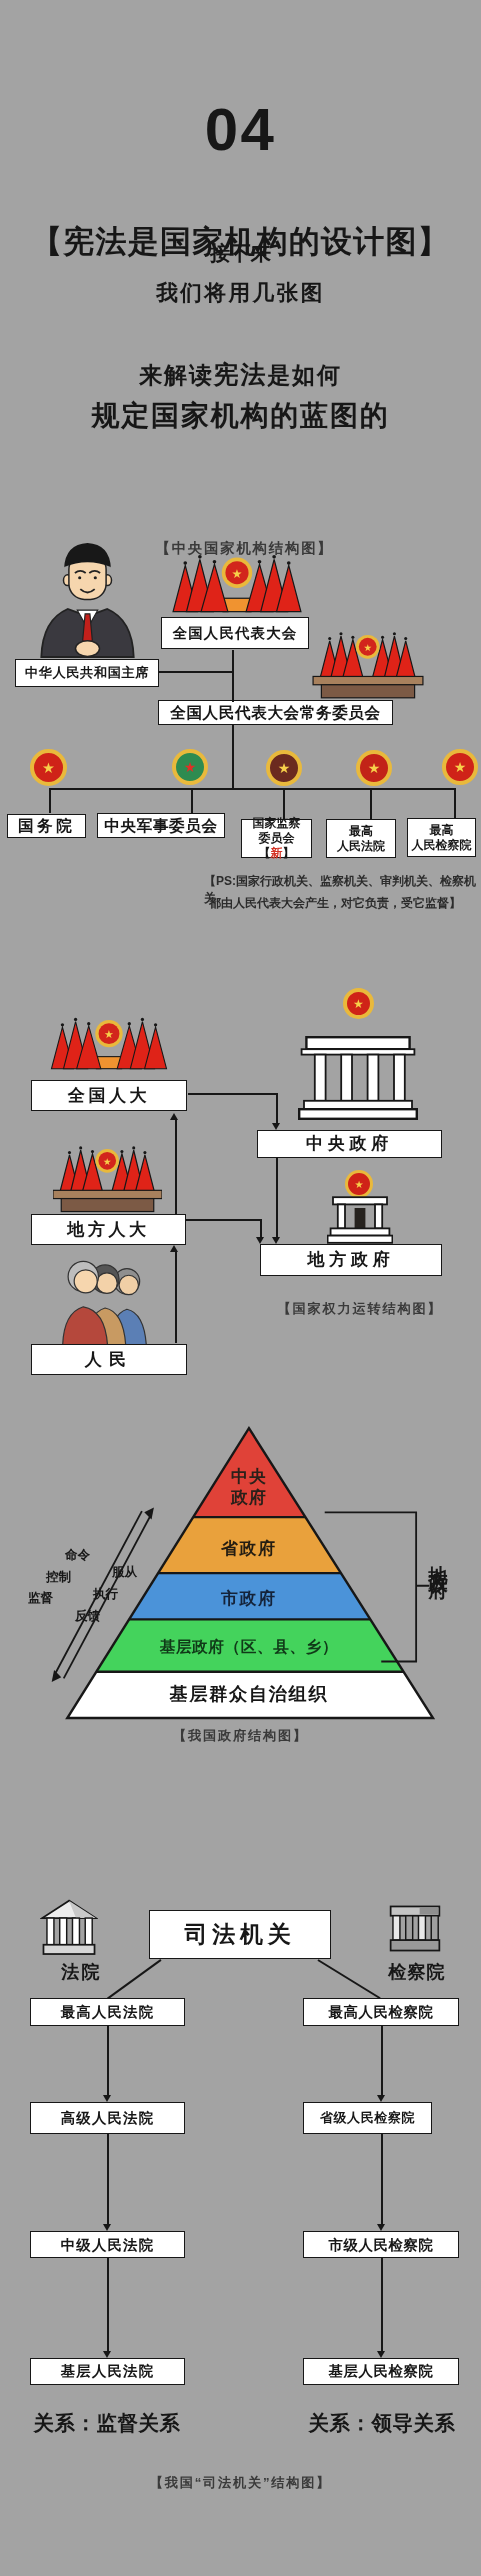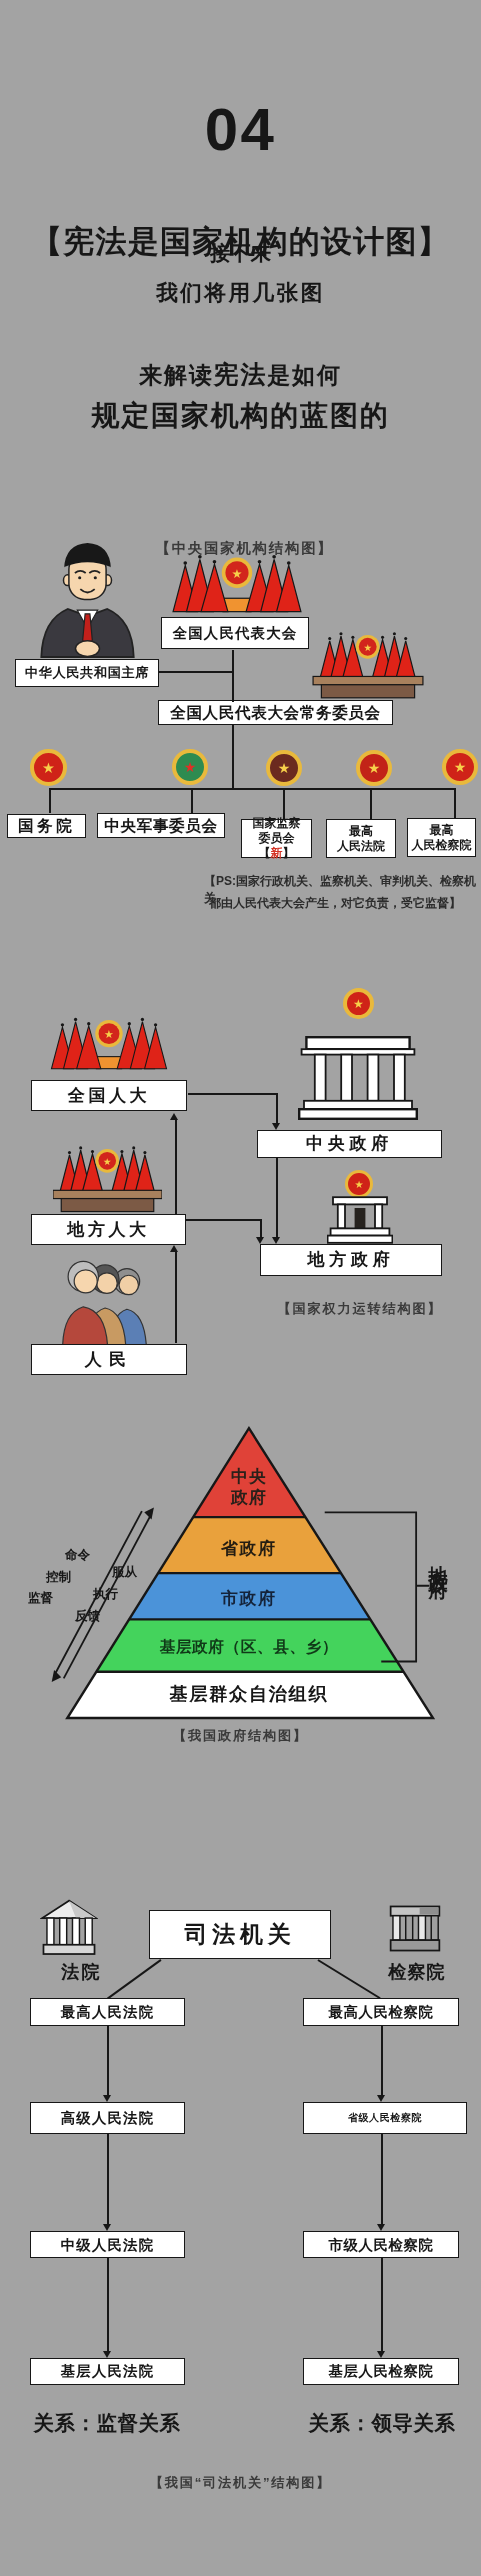--- a/index.html
+++ b/index.html
@@ -308,21 +308,21 @@
 
   <div class="diag" style="left:161px;top:1959px;width:66px;transform:rotate(144deg)"></div>
   <div class="diag" style="left:318px;top:1959px;width:73px;transform:rotate(31.6deg)"></div>
 
   <div class="obox" style="left:30px;top:1998px;width:155px;height:28px;font-size:14.4px;letter-spacing:1.2px">最高人民法院</div>
   <div class="obox" style="left:30px;top:2102px;width:155px;height:32px;font-size:14.4px;letter-spacing:1.2px">高级人民法院</div>
   <div class="obox" style="left:30px;top:2231px;width:155px;height:27px;font-size:14.4px;letter-spacing:1.2px">中级人民法院</div>
   <div class="obox" style="left:30px;top:2358px;width:155px;height:26.5px;font-size:14.4px;letter-spacing:1.2px">基层人民法院</div>
 
   <div class="obox" style="left:303px;top:1998px;width:156px;height:28px;font-size:14.4px;letter-spacing:0.6px">最高人民检察院</div>
-  <div class="obox" style="left:303px;top:2102px;width:164px;height:32px;font-size:10px;letter-spacing:0.6px">省级人民检察院</div>
+  <div class="obox" style="left:303px;top:2102px;width:129px;height:32px;font-size:13px;letter-spacing:0.6px">省级人民检察院</div>
   <div class="obox" style="left:303px;top:2231px;width:156px;height:27px;font-size:14.4px;letter-spacing:0.6px">市级人民检察院</div>
   <div class="obox" style="left:303px;top:2358px;width:156px;height:26.5px;font-size:14.4px;letter-spacing:0.6px">基层人民检察院</div>
 
   <div class="vl" style="left:107px;top:2026px;height:70px"></div>
   <div class="arrd" style="left:103px;top:2095px"></div>
   <div class="vl" style="left:107px;top:2134px;height:90px"></div>
   <div class="arrd" style="left:103px;top:2224px"></div>
   <div class="vl" style="left:107px;top:2258px;height:94px"></div>
   <div class="arrd" style="left:103px;top:2351px"></div>
 

